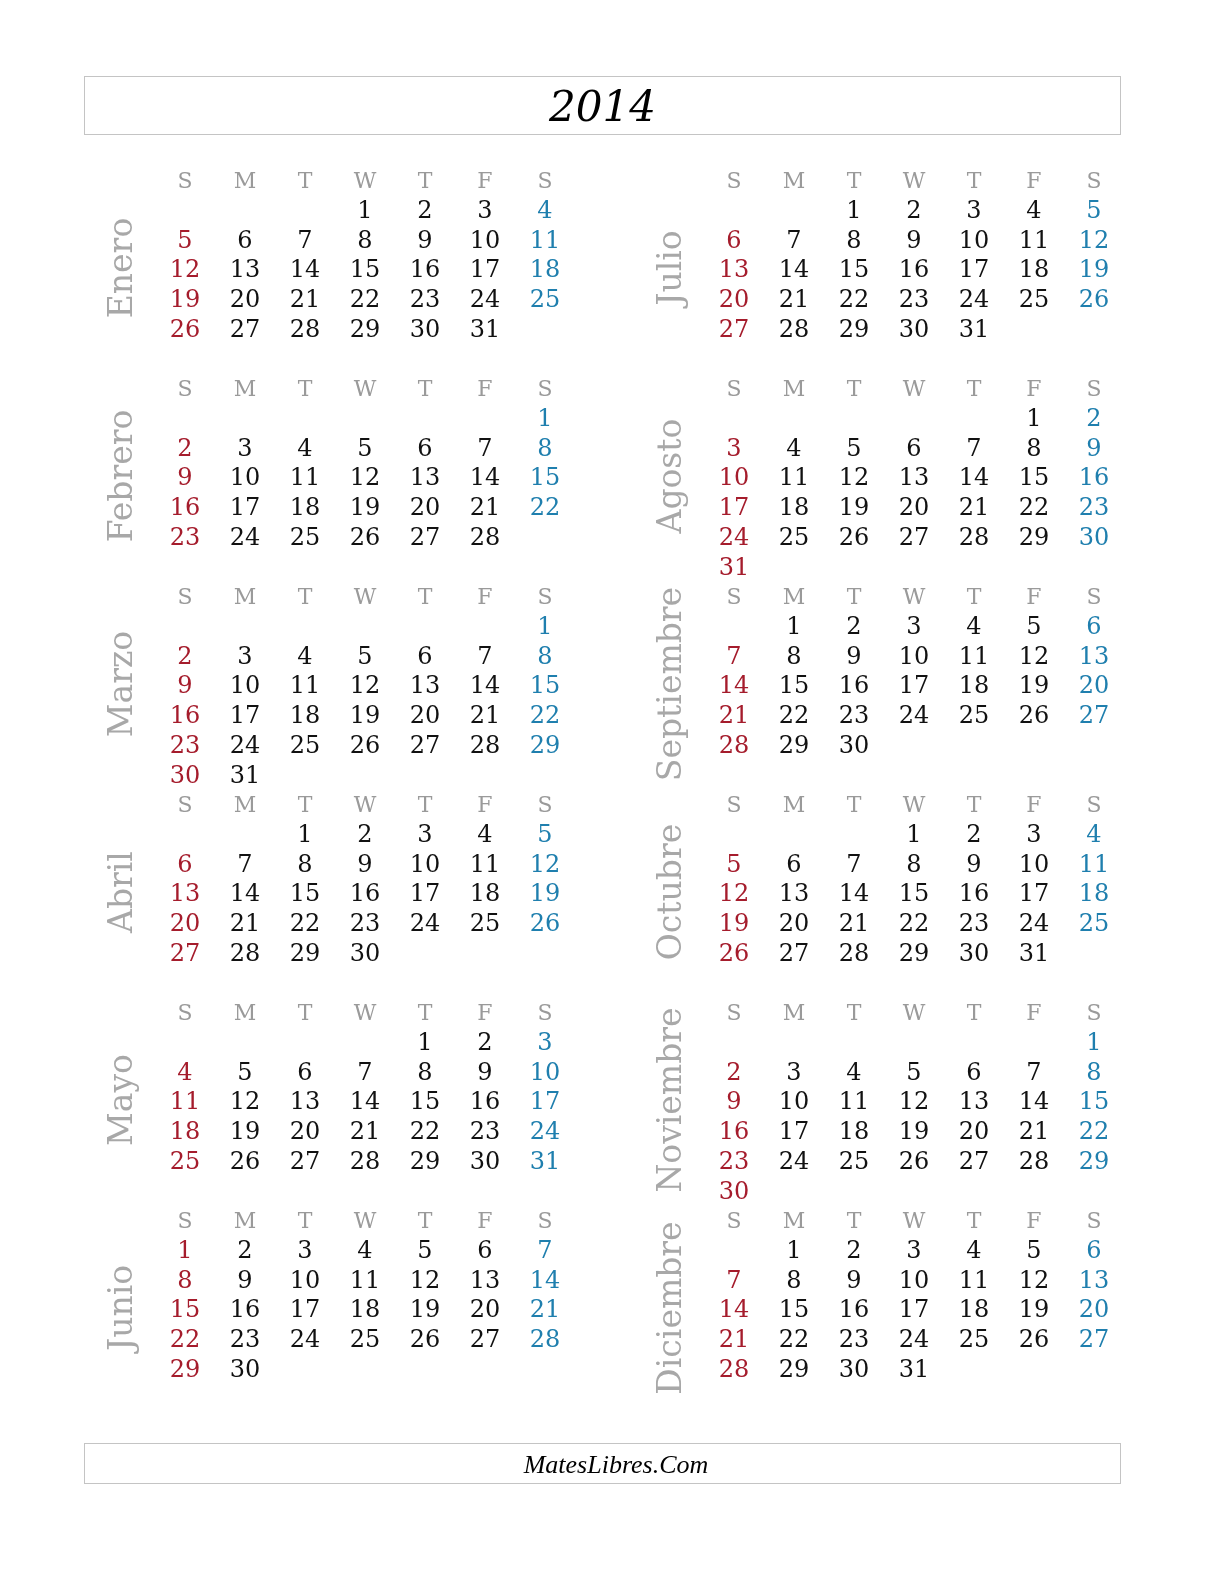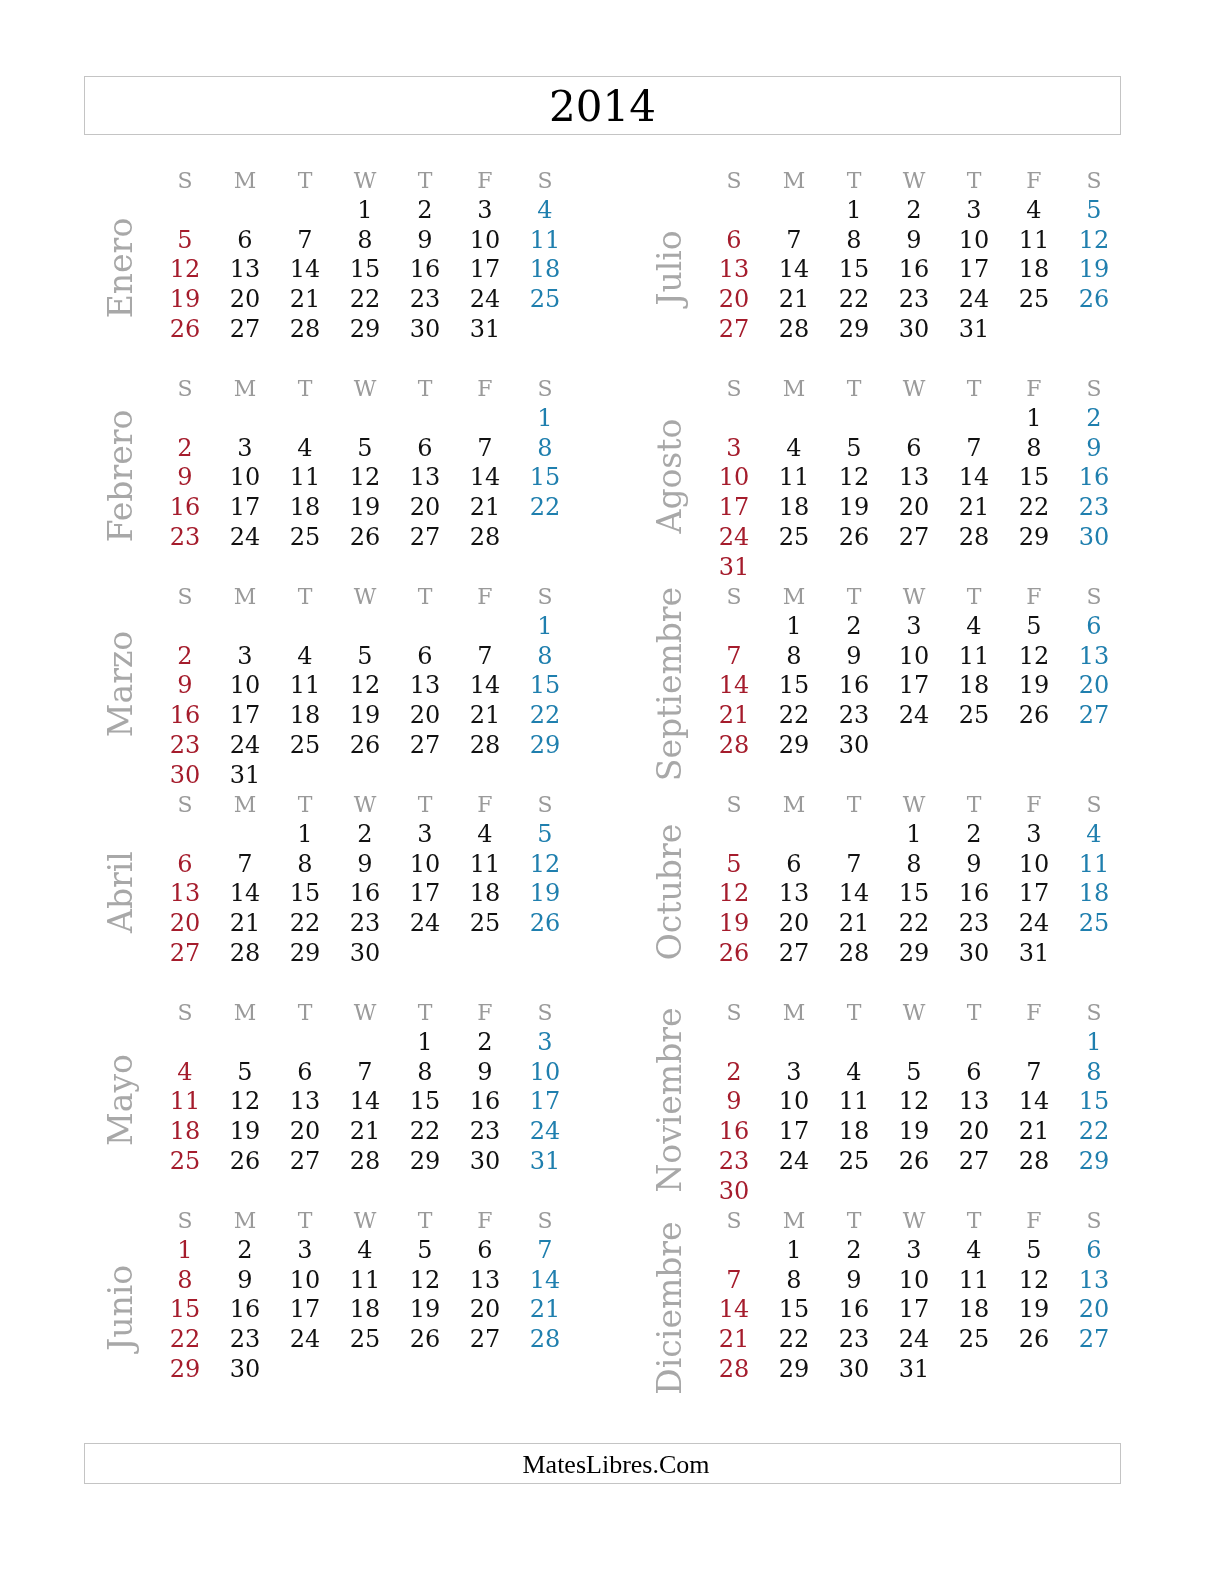--- a/index.html
+++ b/index.html
@@ -1,17 +1,17 @@
 <!DOCTYPE html>
 <html><head>
 <meta charset="utf-8">
 <style>
   html,body{margin:0;padding:0;background:#fff;}
   body{width:1224px;height:1584px;position:relative;font-family:"DejaVu Serif",serif;}
-  .box{position:absolute;left:84px;width:1037px;border:1.5px solid #c4c4c4;box-sizing:border-box;text-align:center;color:#000;}
+  .box{position:absolute;left:84px;width:1037px;border:1.5px solid #c4c4c4;box-sizing:border-box;text-align:center;color:#000;font-style:italic;}
   .title{top:76px;height:59px;font-size:42px;line-height:59px;}
   .footer{top:1443px;height:41px;font-size:26px;line-height:41px;font-family:"Liberation Serif",serif;padding-left:27px;}
   .month{position:absolute;width:520px;height:208px;}
   .mname{position:absolute;font-size:33px;color:#a8a8a8;transform:rotate(-90deg);transform-origin:center center;white-space:nowrap;text-align:center;width:260px;height:40px;line-height:40px;}
   .grid{position:absolute;left:70px;top:0;display:grid;grid-template-columns:repeat(7,60px);grid-auto-rows:29.8px;}
   .cell{text-align:center;font-size:24px;line-height:29.8px;color:#111;}
   .hdr{color:#9a9a9a;font-size:22px;}
   .sun{color:#a51c2c;}
   .sat{color:#1f7fae;}
 </style>

